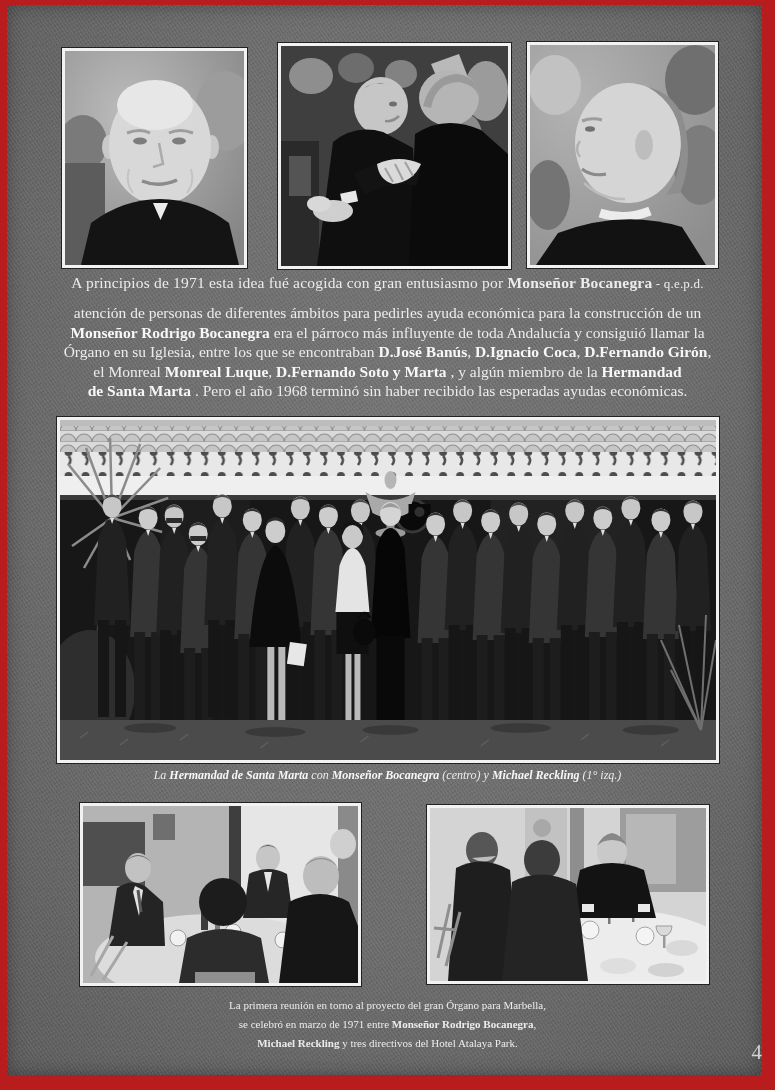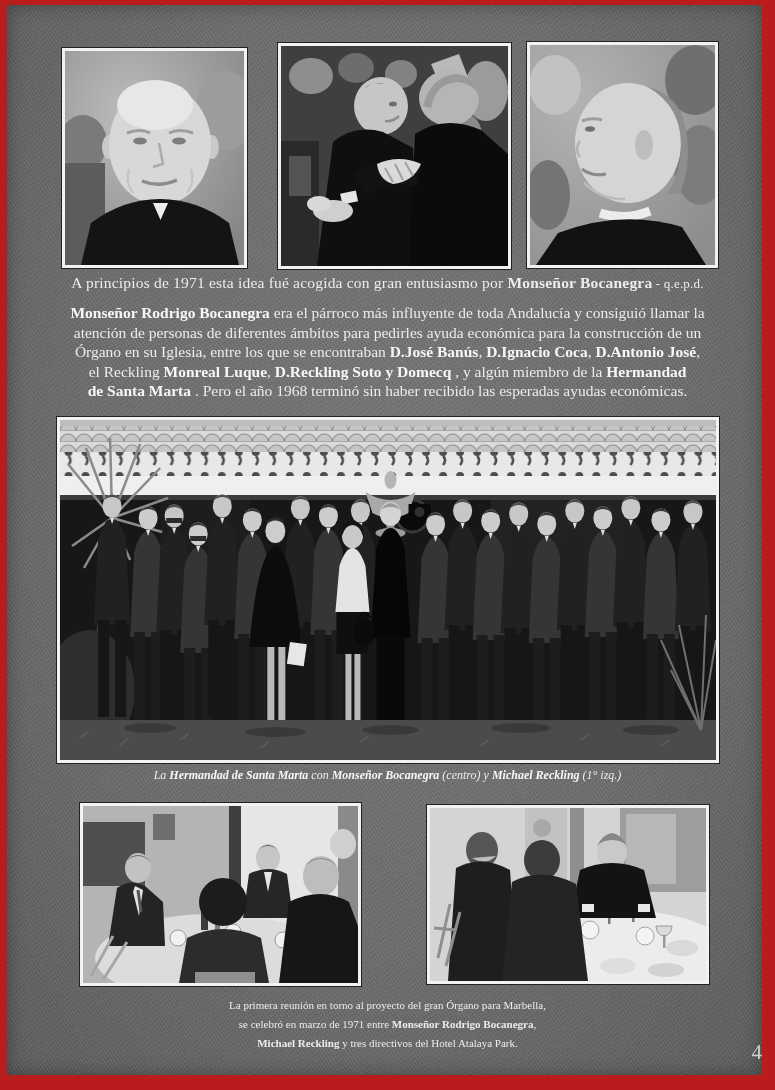--- a/index.html
+++ b/index.html
@@ -125,24 +125,24 @@
       <path d="M52,124 Q62,132 76,129" stroke="#8a8a8a" stroke-width="3" fill="none"></path>
       <path d="M54,138 Q72,155 95,154" stroke="#bcbcbc" stroke-width="2.5" fill="none"></path>
       <path d="M70,168 Q95,176 120,166" stroke="#ececec" stroke-width="9" fill="none"></path>
       <path d="M6,220 L28,188 Q92,164 152,182 L176,220 Z" fill="#121212"></path>
     </svg>
   </figure>
 
   <p class="txt cap-top" style="margin:0;"><span>A principios de 1971 esta idea fué acogida con gran entusiasmo por </span><b>Monseñor Bocanegra</b><span class="small"> - q.e.p.d.</span></p>
 
   <div class="txt para">
+    <div><span>atención de personas de diferentes ámbitos para pedirles ayuda económica para la construcción de un</span></div>
     <div><b>Monseñor Rodrigo Bocanegra</b><span> era el párroco más influyente de toda Andalucía y consiguió llamar la</span></div>
-    <div><span>atención de personas de diferentes ámbitos para pedirles ayuda económica para la construcción de un</span></div>
-    <div><span>Órgano en su Iglesia, entre los que se encontraban </span><b>D.José Banús</b><span>, </span><b>D.Ignacio Coca</b><span>, </span><b>D.Antonio José</b><span>,</span></div>
-    <div><span>el Reckling </span><b>Monreal Luque</b><span>, </span><b>D.Reckling Soto y Domecq</b><span> , y algún miembro de la </span><b>Hermandad</b></div>
+    <div><span>Órgano en su Iglesia, entre los que se encontraban </span><b>D.José Banús</b><span>, </span><b>D.Ignacio Coca</b><span>, </span><b>D.Fernando Girón</b><span>,</span></div>
+    <div><span>el Monreal </span><b>Monreal Luque</b><span>, </span><b>D.Fernando Soto y Marta</b><span> , y algún miembro de la </span><b>Hermandad</b></div>
     <div><b>de Santa Marta</b><span> . Pero el año 1968 terminó sin haber recibido las esperadas ayudas económicas.</span></div>
   </div>
 
   <figure class="photo" style="left:57px;top:417px;width:662px;height:346px;margin:0;">
     <svg viewBox="0 0 655 340" preserveAspectRatio="none">
       <defs>
         <pattern id="tiles" width="16" height="11" patternUnits="userSpaceOnUse">
           <rect width="16" height="11" fill="#dadada"></rect>
           <path d="M0,11 a8,8 0 0 1 16,0 z" fill="#c6c6c6" stroke="#8f8f8f" stroke-width="1"></path>
         </pattern>

